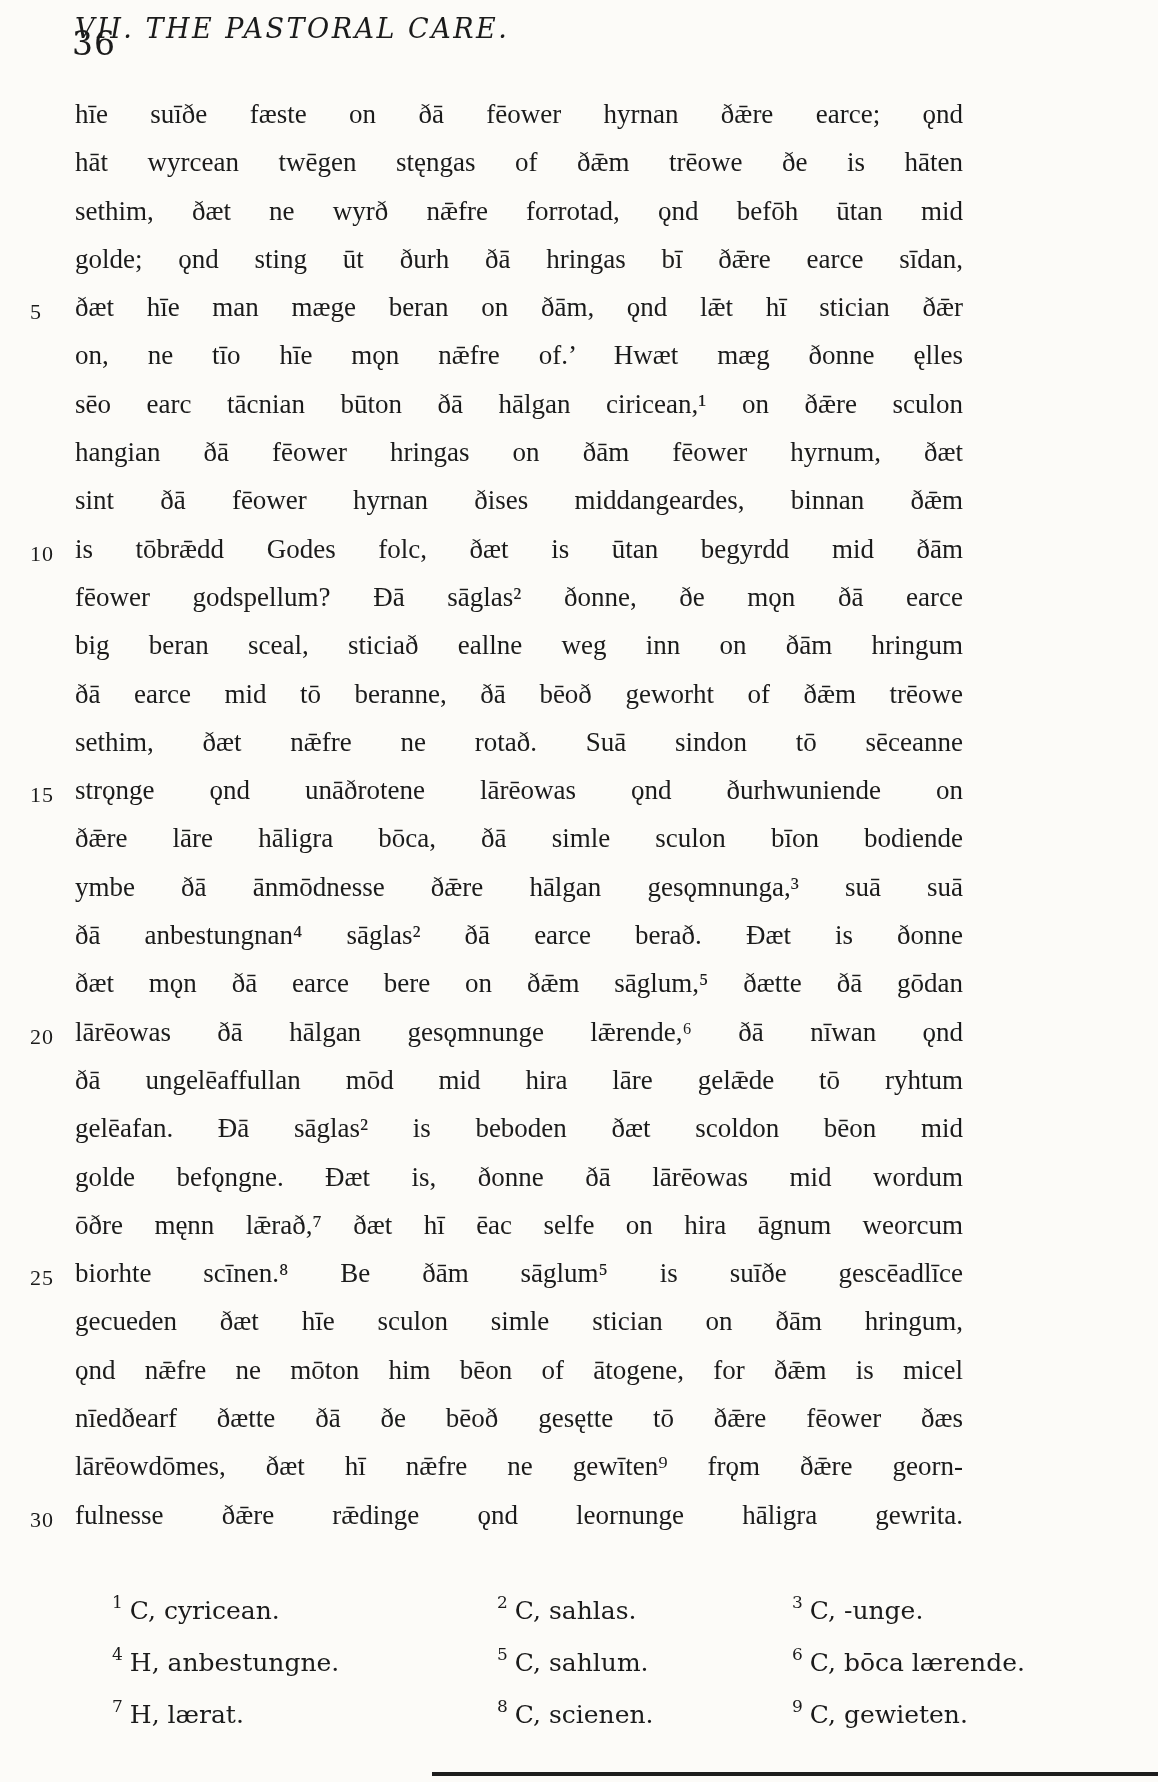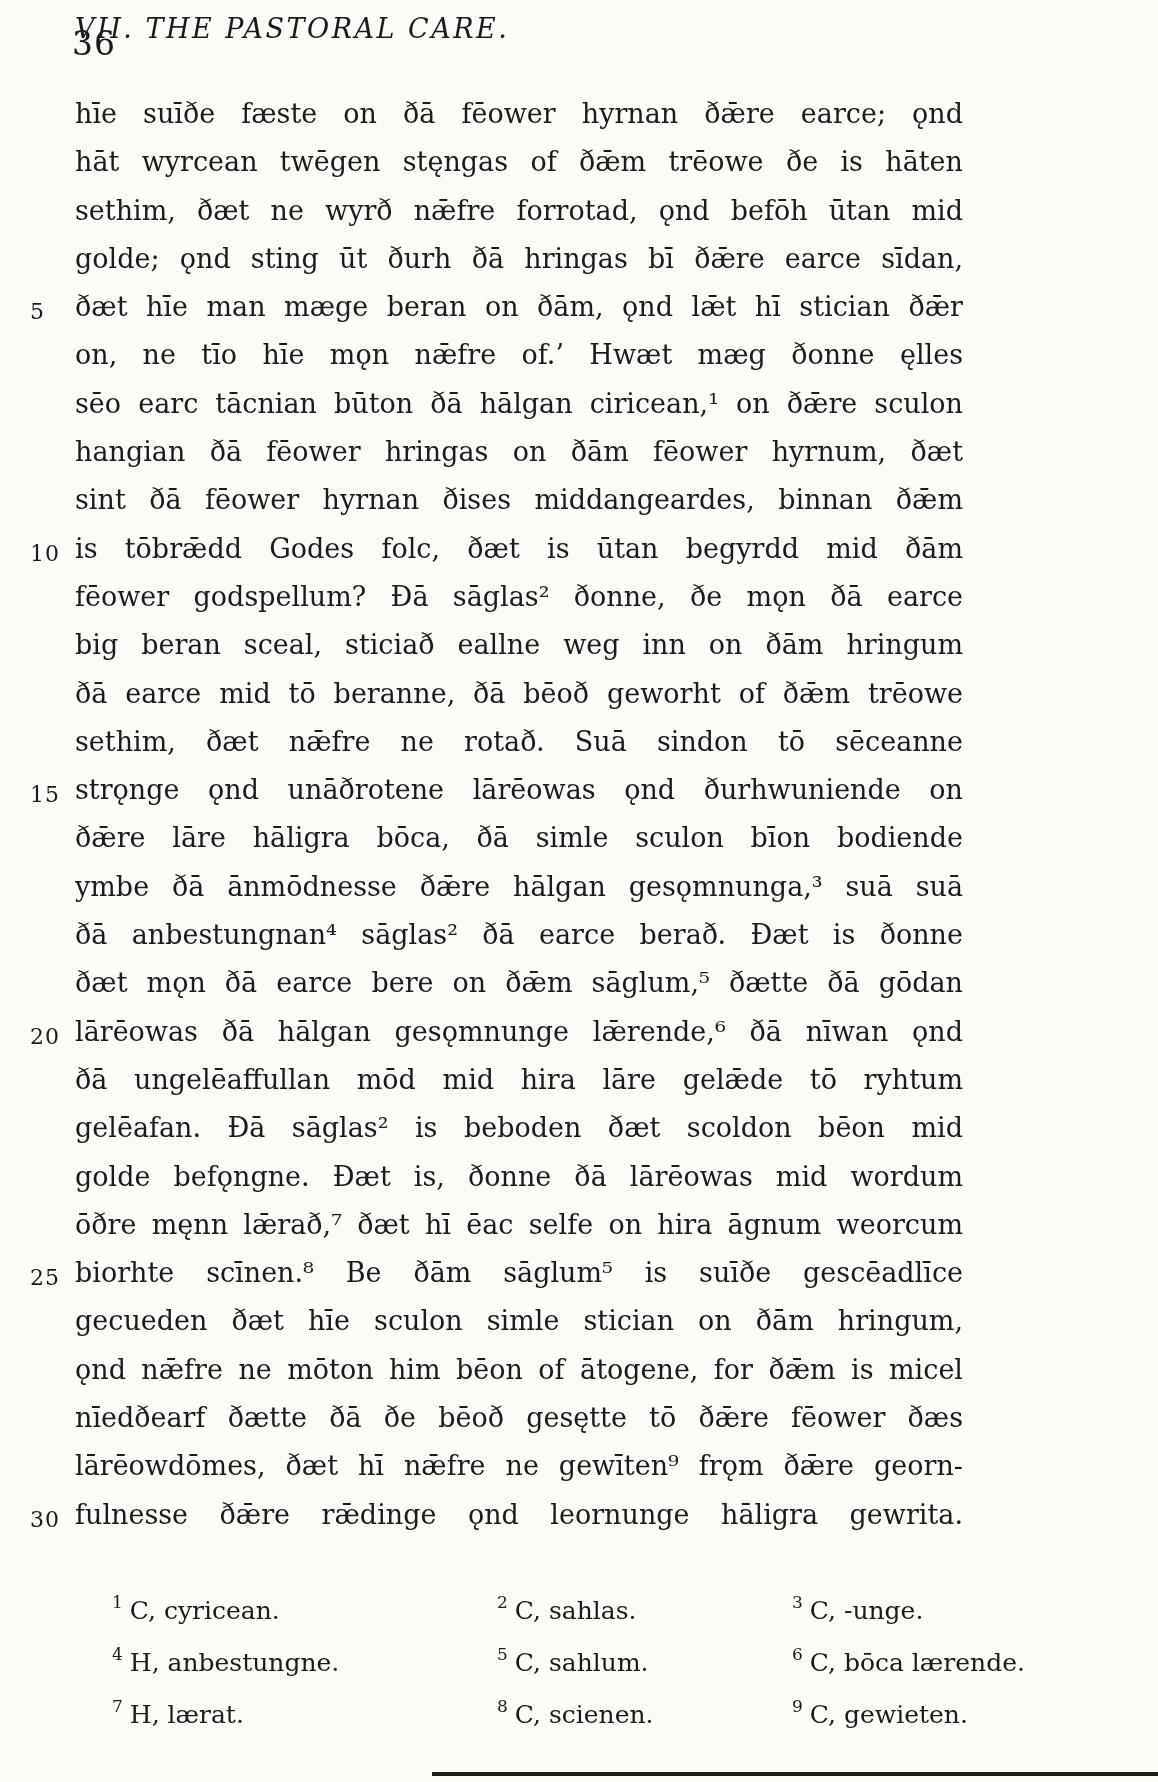--- a/index.html
+++ b/index.html
@@ -17,21 +17,21 @@
     position:absolute;left:75px;top:13px;width:888px;
     text-align:left;font-style:italic;font-size:27px;letter-spacing:2.5px;
     white-space:nowrap;
   }
   .bodytext{
     position:absolute;left:75px;top:90px;width:888px;
     font-size:27px;line-height:48.3px;
   }
   .line{
     position:relative;height:48.3px;
-    text-align:justify;text-align-last:justify;
+    text-align:justify;text-align-last:justify;font-family:Liberation Serif, serif;
   }
   .ln{
     position:absolute;left:-45px;top:5px;width:38px;
     font-size:22px;letter-spacing:1px;text-align:left;
     text-align-last:left;
   }
   .footnotes{
     position:absolute;left:112px;top:1582px;width:1000px;
     display:grid;grid-template-columns:385px 295px 1fr;
     font-size:25px;line-height:45.5px;

